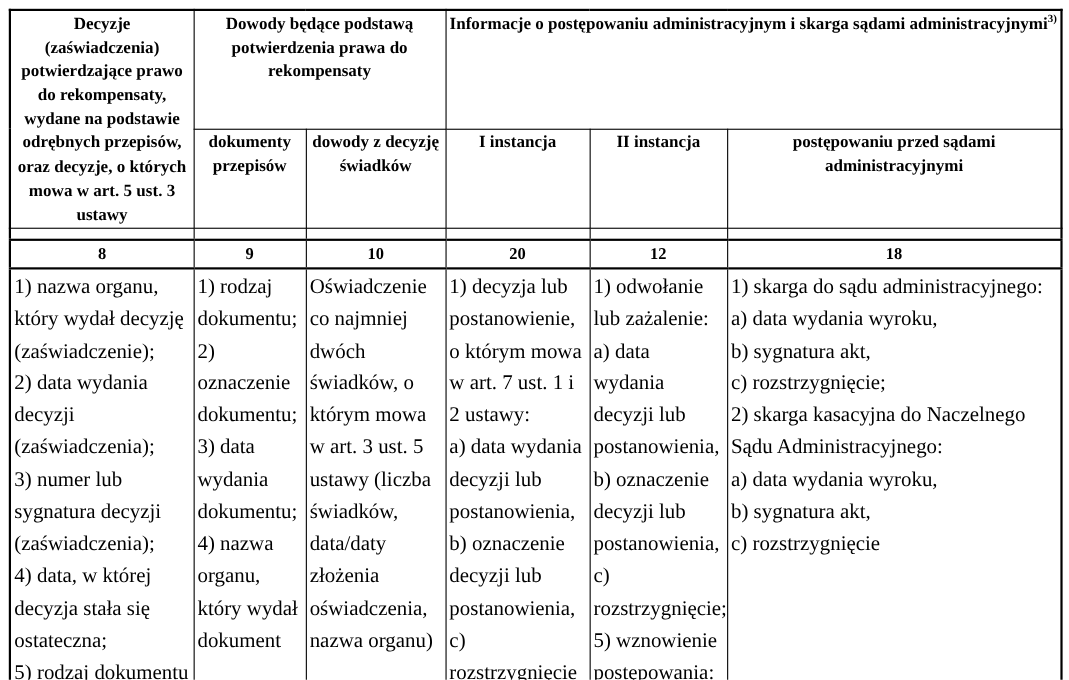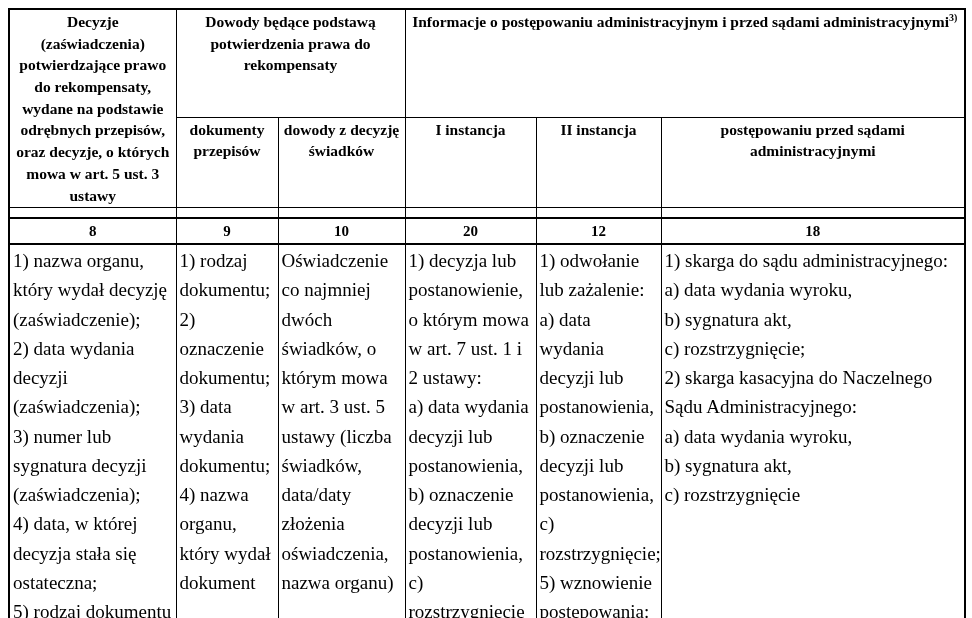--- a/index.html
+++ b/index.html
@@ -76,21 +76,21 @@
       <col style="width:102px">
       <col style="width:127px">
       <col style="width:131px">
       <col style="width:125px">
       <col style="width:304px">
     </colgroup>
     <tbody>
       <tr style="height:105px">
         <td class="hdr" rowspan="2">Decyzje (zaświadczenia) potwierdzające prawo do rekompensaty, wydane na podstawie odrębnych przepisów, oraz decyzje, o których mowa w art. 5 ust. 3 ustawy</td>
         <td class="hdr" colspan="2">Dowody będące podstawą potwierdzenia prawa do rekompensaty</td>
-        <td class="hdr" colspan="3"><span>Informacje o postępowaniu administracyjnym i przed sądami administracyjnymi</span><sup class="fnote">3)</sup></td>
+        <td class="hdr" colspan="3"><span>Informacje o postępowaniu administracyjnym i skarga sądami administracyjnymi</span><sup class="fnote">3)</sup></td>
       </tr>
       <tr style="height:88px">
         <td class="hdr">dokumenty przepisów</td>
         <td class="hdr">dowody z decyzję świadków</td>
         <td class="hdr">I instancja</td>
         <td class="hdr">II instancja</td>
         <td class="hdr">postępowaniu przed sądami administracyjnymi</td>
       </tr>
       <tr class="spacer-row">
         <td></td>

